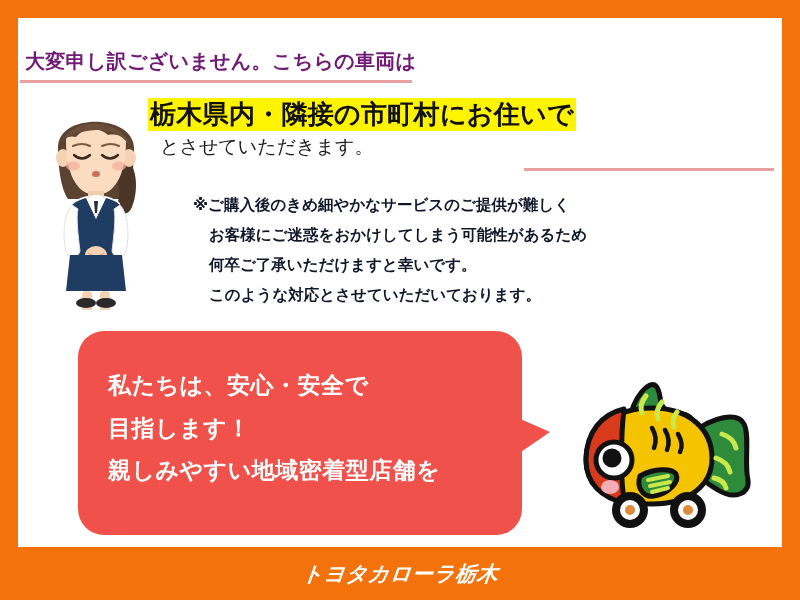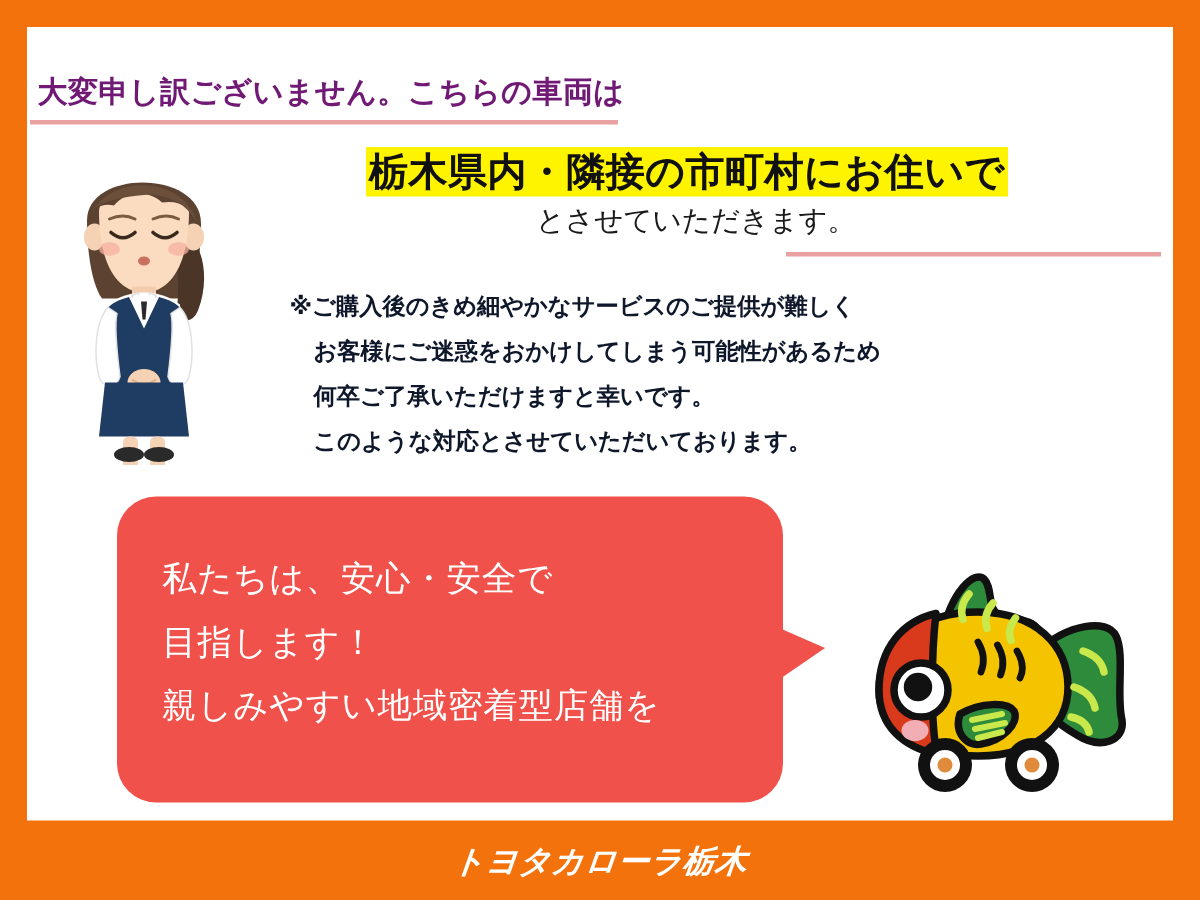--- a/index.html
+++ b/index.html
@@ -79,21 +79,20 @@
     position: absolute;
     left: 148px;
     top: 98px;
     width: 620px;
   }
   .hl-row {
     display: flex;
     align-items: baseline;
     margin-bottom: 4px;
     white-space: nowrap;
-    justify-content: center;
   }
   .hl-mark {
     background: #FFF400;
     color: #111111;
     font-size: 26px;
     font-weight: bold;
     line-height: 1.28;
     padding: 0 2px;
     letter-spacing: 0.3px;
   }
@@ -148,21 +147,21 @@
     border-top: 14px solid transparent;
     border-bottom: 22px solid transparent;
     border-left: 32px solid #F0524B;
   }
   .bubble-text {
     position: absolute;
     left: 108px;
     top: 364px;
     color: #ffffff;
     font-size: 23px;
-    font-weight: normal;
+    font-weight: bold;
     line-height: 1.85;
     letter-spacing: 0.5px;
     white-space: nowrap;
   }
   .bubble-text span { display: block; }
 
   
   .fish {
     position: absolute;
     left: 572px;

